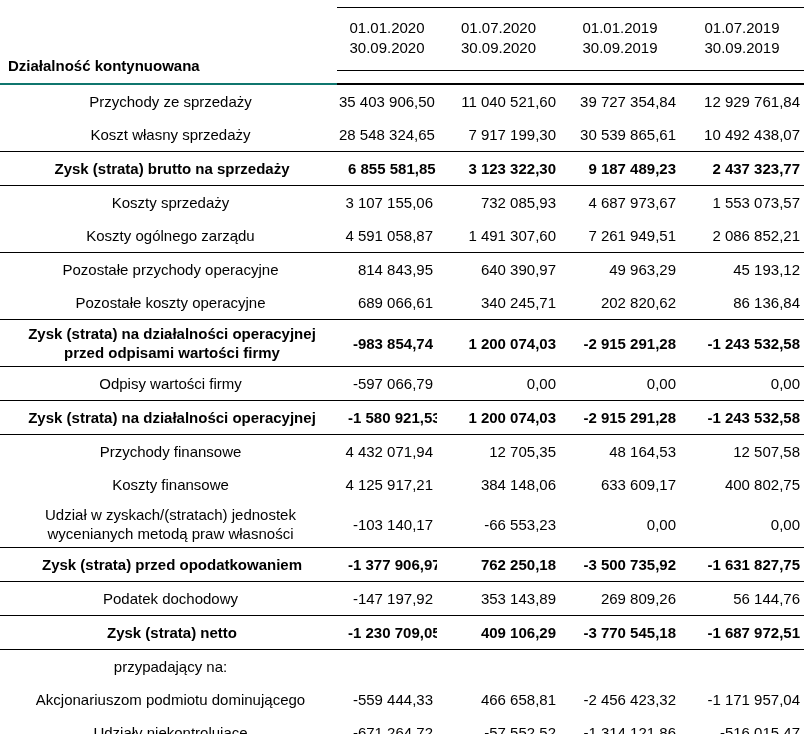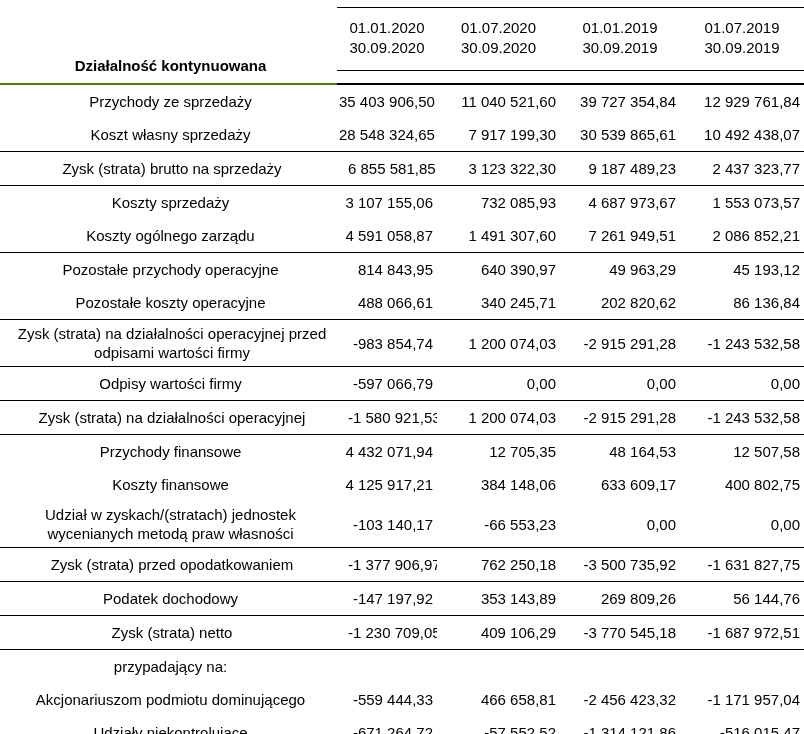--- a/index.html
+++ b/index.html
@@ -47,29 +47,28 @@
     font-weight: normal;
     text-align: center;
     padding: 10px 0 12px 0;
     line-height: 20px;
     vertical-align: middle;
   }
   thead td.hdr-lbl {
     font-weight: bold;
     vertical-align: bottom;
     padding: 0 4px 8px 8px;
-    border-bottom: 2px solid #4d7c0f;
-    text-align: center;
+    border-bottom: 2px solid #0f766e;
   }
   thead tr.hdr-gap td {
     height: 12px;
     padding: 0;
     border-bottom: 2px solid #000;
   }
-  tbody tr.bold td { font-weight: normal; padding-left: 11px; }
+  tbody tr.bold td { font-weight: bold; padding-left: 11px; }
   tbody tr.rule td { border-bottom: 1px solid #000; }
   tbody tr.tall td { padding-top: 4px; padding-bottom: 4px; }
 </style>
 </head>
 <body>
 
 <div class="page">
   <table class="fin">
     <colgroup>
       <col style="width:337px">
@@ -140,21 +139,21 @@
         </tr>
         <tr>
           <td class="lbl">Pozostałe przychody operacyjne</td>
           <td class="num">814 843,95</td>
           <td class="num">640 390,97</td>
           <td class="num">49 963,29</td>
           <td class="num">45 193,12</td>
         </tr>
         <tr class="rule">
           <td class="lbl">Pozostałe koszty operacyjne</td>
-          <td class="num">488 066,61</td>
+          <td class="num">689 066,61</td>
           <td class="num">340 245,71</td>
           <td class="num">202 820,62</td>
           <td class="num">86 136,84</td>
         </tr>
         <tr class="bold rule tall">
           <td class="lbl">Zysk (strata) na działalności operacyjnej przed odpisami wartości firmy</td>
           <td class="num">-983 854,74</td>
           <td class="num">1 200 074,03</td>
           <td class="num">-2 915 291,28</td>
           <td class="num">-1 243 532,58</td>

